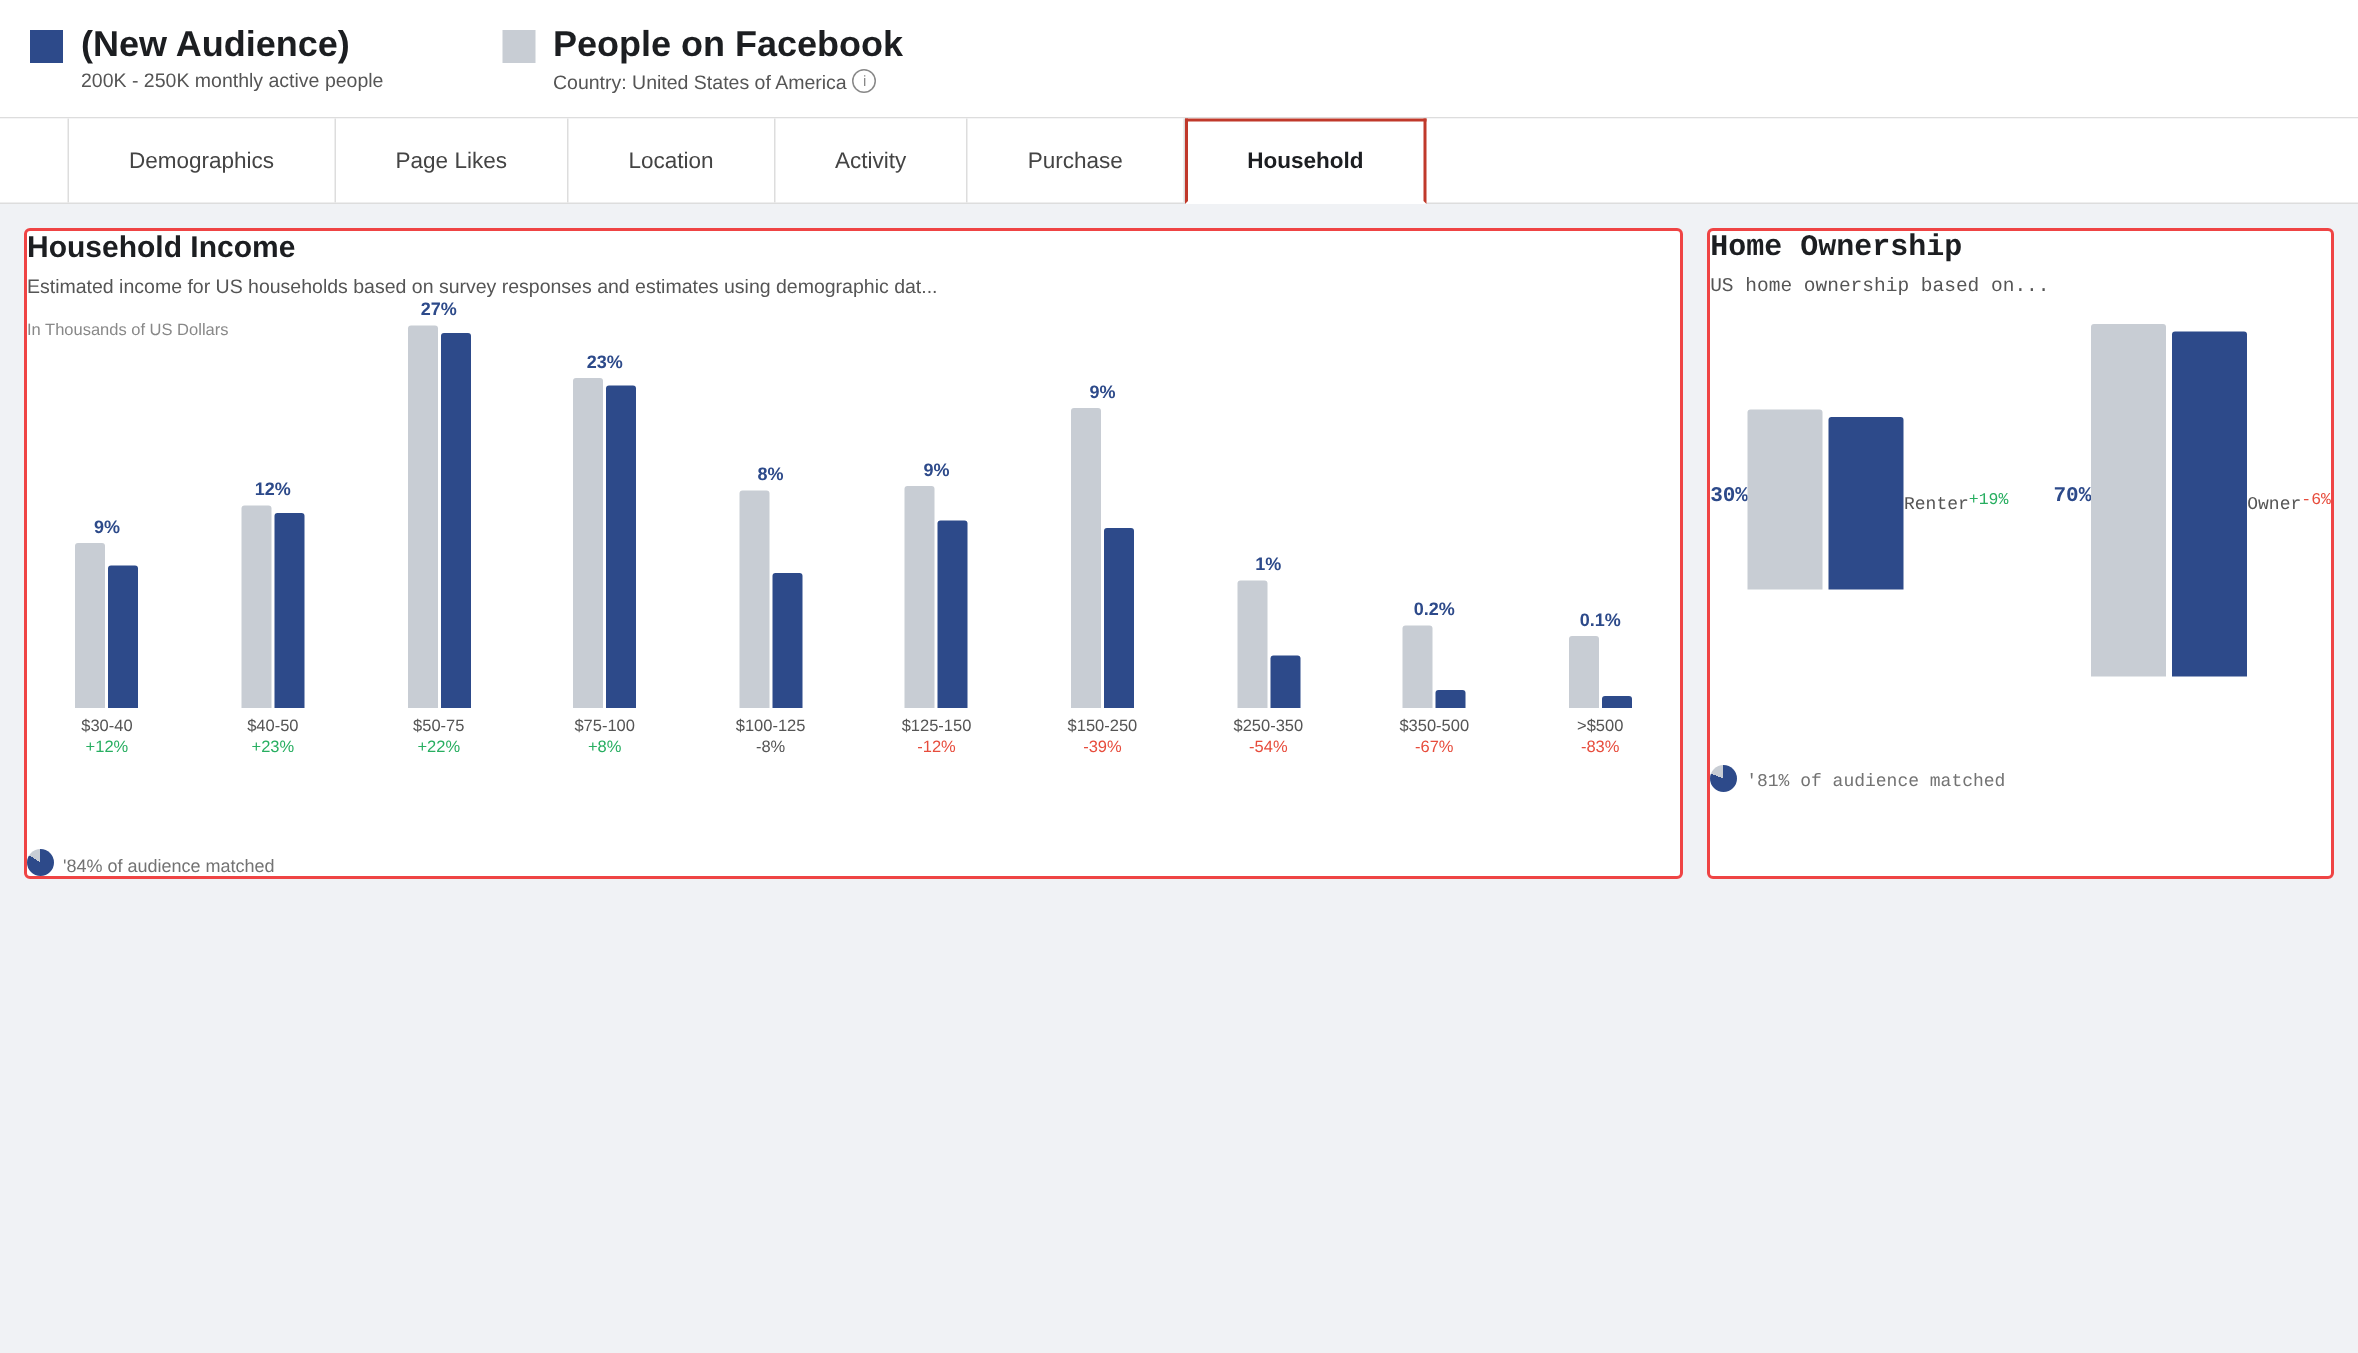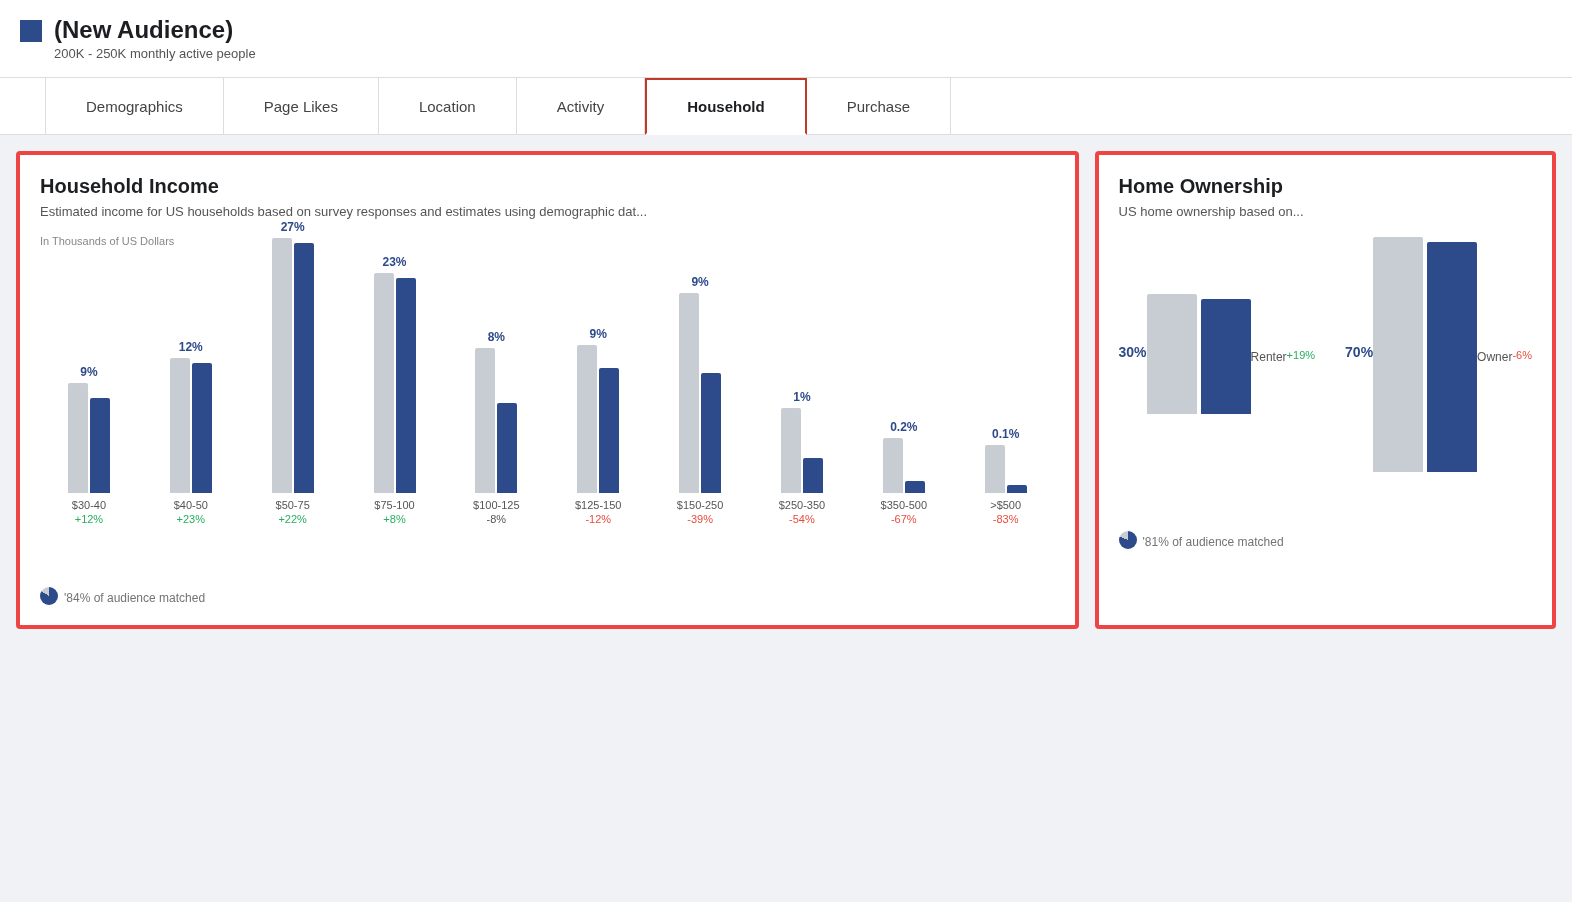--- a/index.html
+++ b/index.html
@@ -66,26 +66,25 @@
 
     .content {
       display: flex;
       gap: 0;
       padding: 16px;
       background: #f0f2f5;
     }
 
     .card {
       background: #fff;
-      border: 4px solid #ef4444;
+      border: 2px solid #ef4444;
       border-radius: 4px;
-      padding: 20px;
       flex: 1;
     }
-    .card + .card { margin-left: 16px; flex: 0 0 320px; }
+    .card + .card { margin-left: 16px; flex: 0 0 320px; font-family: Liberation Mono, monospace; }
 
     .card-title { font-size: 20px; font-weight: bold; color: #1c1e21; margin-bottom: 6px; }
     .card-subtitle { font-size: 13px; color: #555; margin-bottom: 16px; }
 
     .chart-label { font-size: 11px; color: #888; margin-bottom: 8px; }
 
     .bar-chart {
       display: flex;
       align-items: flex-end;
       gap: 4px;
@@ -195,29 +194,39 @@
 <body>
 
 <div class="header">
   <div class="audience-block">
     <div class="audience-color-box"></div>
     <div>
       <div class="audience-title">(New Audience)</div>
       <div class="audience-subtitle">200K - 250K monthly active people</div>
     </div>
   </div>
+  <div class="facebook-block">
+    <div class="facebook-color-box"></div>
+    <div>
+      <div class="facebook-title">People on Facebook</div>
+      <div class="facebook-subtitle">
+        <span>Country: United States of America</span>
+        <span class="info-icon">i</span>
+      </div>
+    </div>
+  </div>
 </div>
 
 <div class="tabs">
   <div class="tab">Demographics</div>
   <div class="tab">Page Likes</div>
   <div class="tab">Location</div>
   <div class="tab">Activity</div>
+  <div class="tab">Purchase</div>
   <div class="tab active">Household</div>
-  <div class="tab">Purchase</div>
 </div>
 
 <div class="content">
 
   <div class="card">
     <div class="card-title">Household Income</div>
     <div class="card-subtitle">Estimated income for US households based on survey responses and estimates using demographic dat...</div>
     <div class="chart-label">In Thousands of US Dollars</div>
 
     <div class="bar-chart" id="income-chart">

